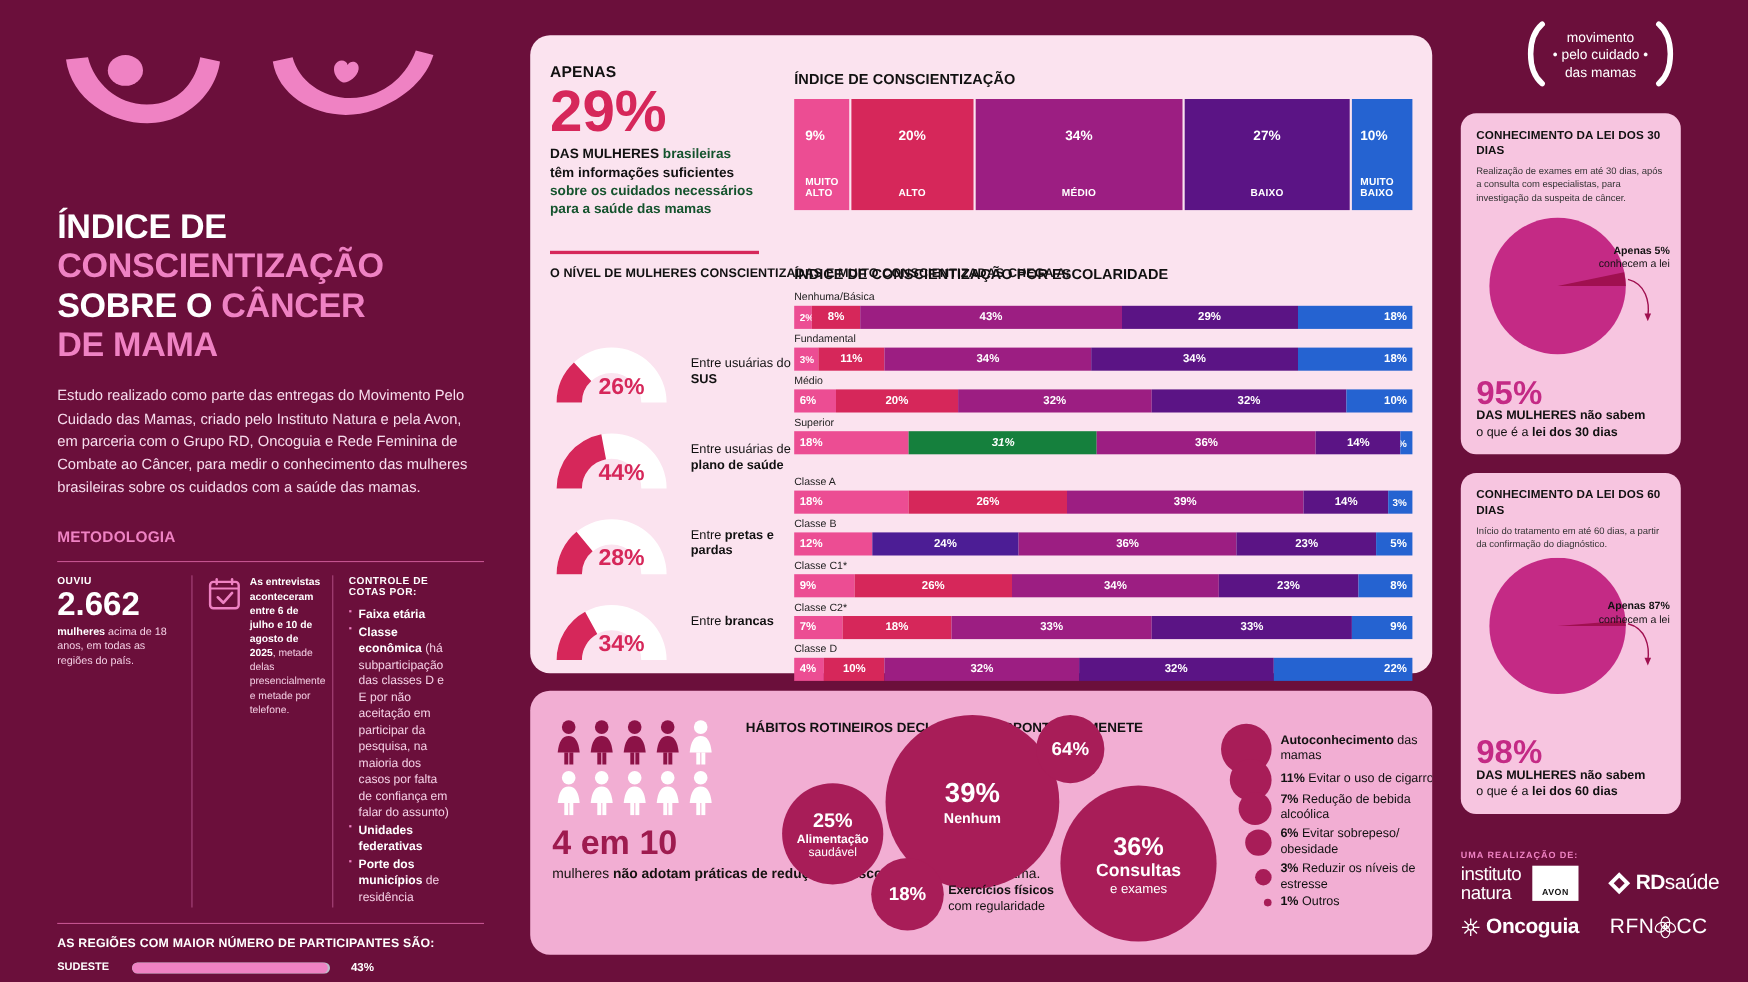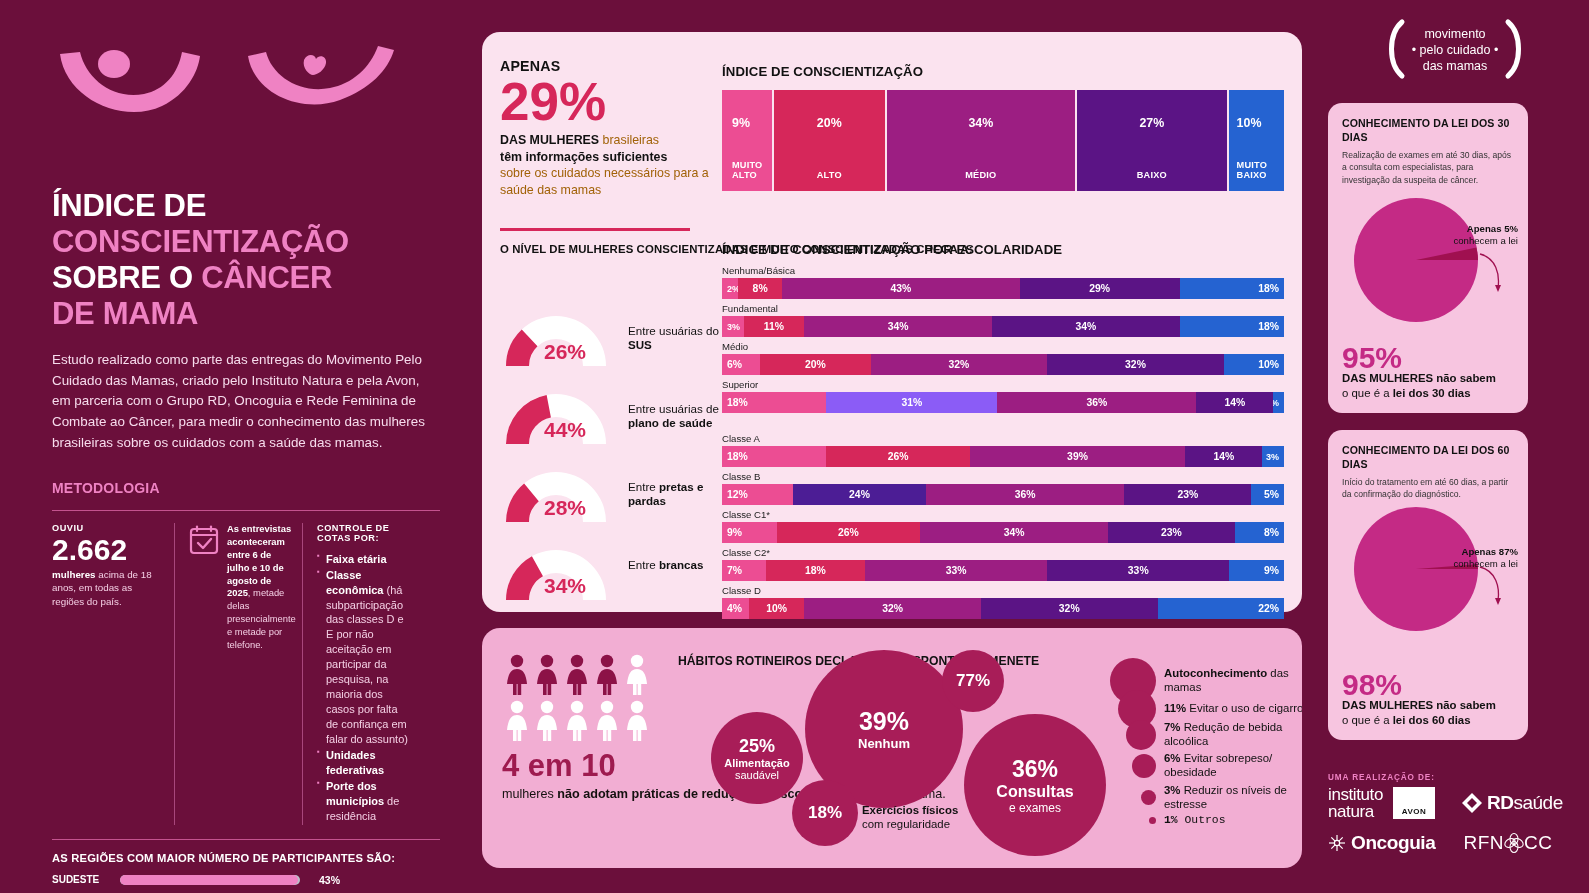--- a/index.html
+++ b/index.html
@@ -83,21 +83,21 @@
     background:#fbe3ef;
     border-radius: 18px;
   }
   #panel-top { left: 482px; top: 32px; width: 820px; height: 580px; padding: 24px 22px 18px 18px; }
 
   .apenas-wrap { position:absolute; left: 18px; top: 26px; width: 212px; }
   .apenas-kick { font-size: 14.2px; font-weight: 800; color:#111; letter-spacing:.2px; }
   .apenas-num { font-size: 53px; font-weight: 800; color:#d6275a; line-height: .95; margin: 3px 0 5px; }
   .apenas-sub { font-size: 12.4px; line-height: 1.33; color:#111; }
   .apenas-sub b { font-weight: 800; }
-  .apenas-sub .lite { font-weight: 400; color:#a16207; }
+  .apenas-sub .lite { font-weight: 700; color:#14532d; }
   .redline { position:absolute; left:18px; top: 196px; width:190px; height:3px; background:#d6275a; }
 
   .sec-title { font-size: 13.2px; font-weight: 800; color:#111; letter-spacing:.1px; }
 
   
   #band { position:absolute; left: 240px; top: 58px; width: 562px; height: 101px; display:flex; }
   #band .seg { position:relative; display:flex; flex-direction:column; justify-content:space-between; padding: 26px 0 10px; }
   #band .pct { color:#fff; font-size: 12.4px; font-weight: 800; text-align:center; }
   #band .nm  { color:#fff; font-size: 9.2px; font-weight: 800; text-align:center; line-height:1.15; letter-spacing:.2px;}
   #band .seg.muitoalto .pct, #band .seg.muitoalto .nm { text-align:left; padding-left: 10px;}
@@ -333,21 +333,21 @@
           <div class="bar-row">
             <div class="s left" style="flex: 6 0 0px; background: rgb(236, 77, 147);">6%</div>
             <div class="s" style="flex: 20 0 0px; background: rgb(214, 39, 90);">20%</div>
             <div class="s" style="flex: 32 0 0px; background: rgb(156, 30, 130);">32%</div>
             <div class="s" style="flex: 32 0 0px; background: rgb(91, 20, 133);">32%</div>
             <div class="s right" style="flex: 10 0 0px; background: rgb(37, 99, 209);">10%</div>
           </div>
           <div class="bar-label">Superior</div>
           <div class="bar-row">
             <div class="s left" style="flex: 18 0 0px; background: rgb(236, 77, 147);">18%</div>
-            <div class="s" style="flex: 31 0 0px; background: #8b5cf6;">31%</div>
+            <div class="s" style="flex: 31 0 0px; background: #15803d; font-style: italic;">31%</div>
             <div class="s" style="flex: 36 0 0px; background: rgb(156, 30, 130);">36%</div>
             <div class="s" style="flex: 14 0 0px; background: rgb(91, 20, 133);">14%</div>
             <div class="s right" style="flex: 1 0 0px; background: rgb(37, 99, 209); font-size: 9px;">1%</div>
           </div>
         </div>
       <div class="bars-gap"></div>
       <div id="bars-class">
           <div class="bar-label">Classe A</div>
           <div class="bar-row">
             <div class="s left" style="flex: 18 0 0px; background: rgb(236, 77, 147);">18%</div>
@@ -475,21 +475,21 @@
         </div>
         <div class="bubble" style="width: 92px; height: 92px; left: 229px; top: 84px;">
           <div class="bp" style="font-size:18px">25%</div>
           <div class="bl" style="font-size:11px">Alimentação</div>
           <div class="bl2" style="font-size:11px">saudável</div>
         </div>
         <div class="bubble" style="width: 66px; height: 66px; left: 310px; top: 152px;">
           <div class="bp" style="font-size:17px">18%</div>
         </div>
         <div class="bubble" style="width: 62px; height: 62px; left: 460px; top: 22px;">
-          <div class="bp" style="font-size:17px">77%</div>
+          <div class="bp" style="font-size:17px">64%</div>
         </div>
       </div>
 
     <div style="position:absolute;left:380px;top:176px;width:110px;" class="blist-txt">
       <b>Exercícios físicos</b><span> com regularidade</span>
     </div>
 
     <div id="habit-list">
         <div class="blist-row" style="left: 628px; top: 30px;">
           <div style="width:46px;height:46px;border-radius:50%;background:#a81d58;flex:none;margin-right:8px;margin-left:0px"></div>
@@ -504,21 +504,21 @@
           <div class="blist-txt" style="width:150px"><b>7%</b> Redução de bebida alcoólica</div>
         </div>
         <div class="blist-row" style="left: 628px; top: 124px;">
           <div style="width:24px;height:24px;border-radius:50%;background:#a81d58;flex:none;margin-right:8px;margin-left:22px"></div>
           <div class="blist-txt" style="width:150px"><b>6%</b> Evitar sobrepeso/ obesidade</div>
         </div>
         <div class="blist-row" style="left: 628px; top: 156px;">
           <div style="width:15px;height:15px;border-radius:50%;background:#a81d58;flex:none;margin-right:8px;margin-left:31px"></div>
           <div class="blist-txt" style="width:150px"><b>3%</b> Reduzir os níveis de estresse</div>
         </div>
-        <div class="blist-row" style="left: 628px; top: 186px; font-family: Liberation Mono, monospace;">
+        <div class="blist-row" style="left: 628px; top: 186px;">
           <div style="width:7px;height:7px;border-radius:50%;background:#a81d58;flex:none;margin-right:8px;margin-left:39px"></div>
           <div class="blist-txt" style="width:150px"><b>1%</b> Outros</div>
         </div>
       </div>
   </div>
 
   <div class="right-col">
 
     <div class="rpanel" id="rp1">
       <div class="rp-title">CONHECIMENTO DA LEI DOS 30 DIAS</div>

